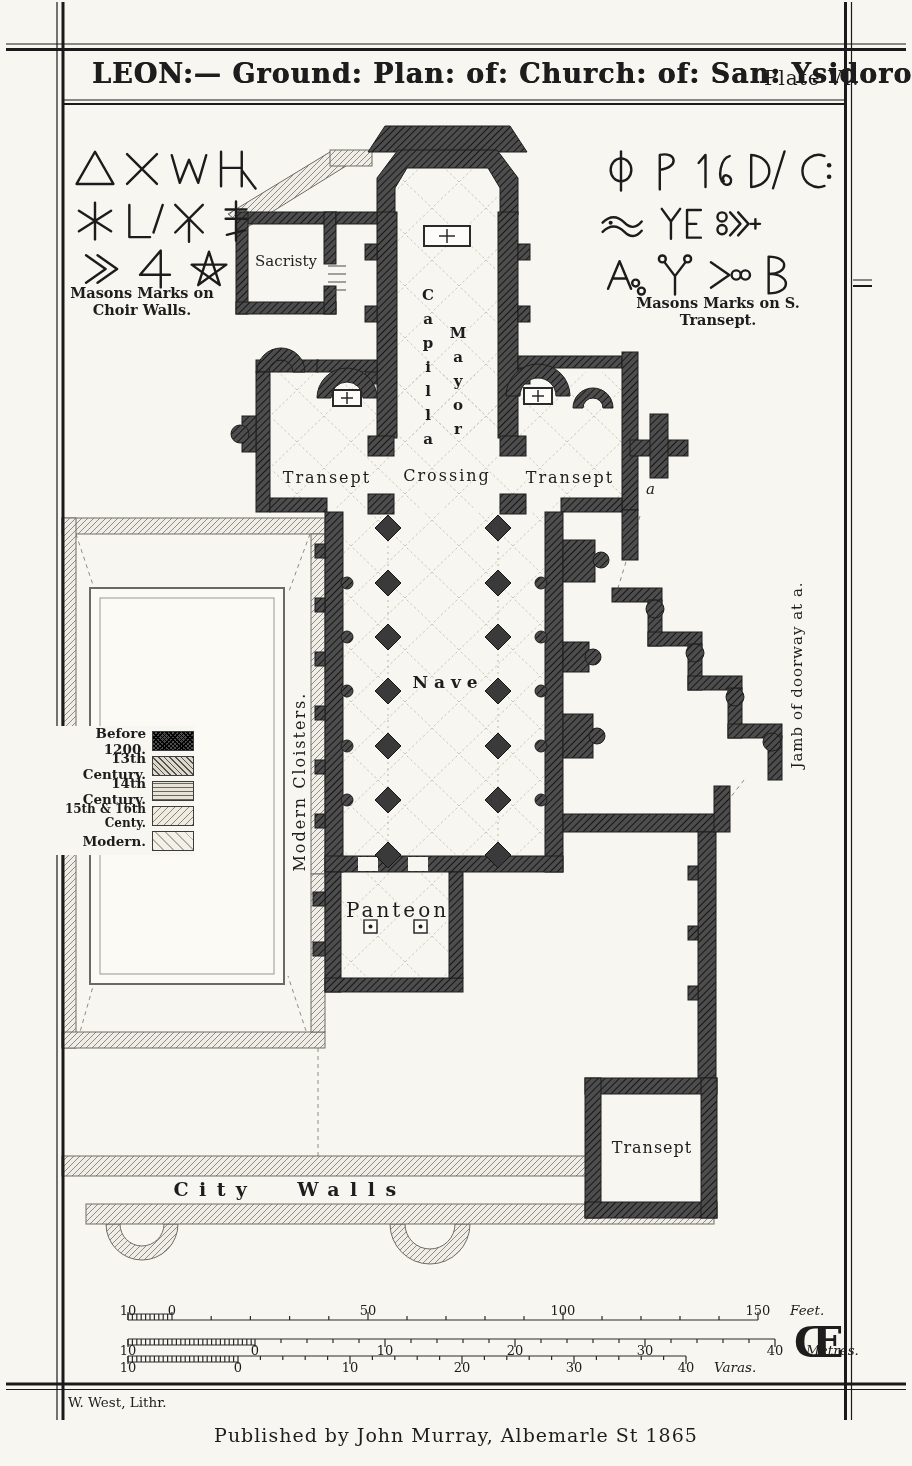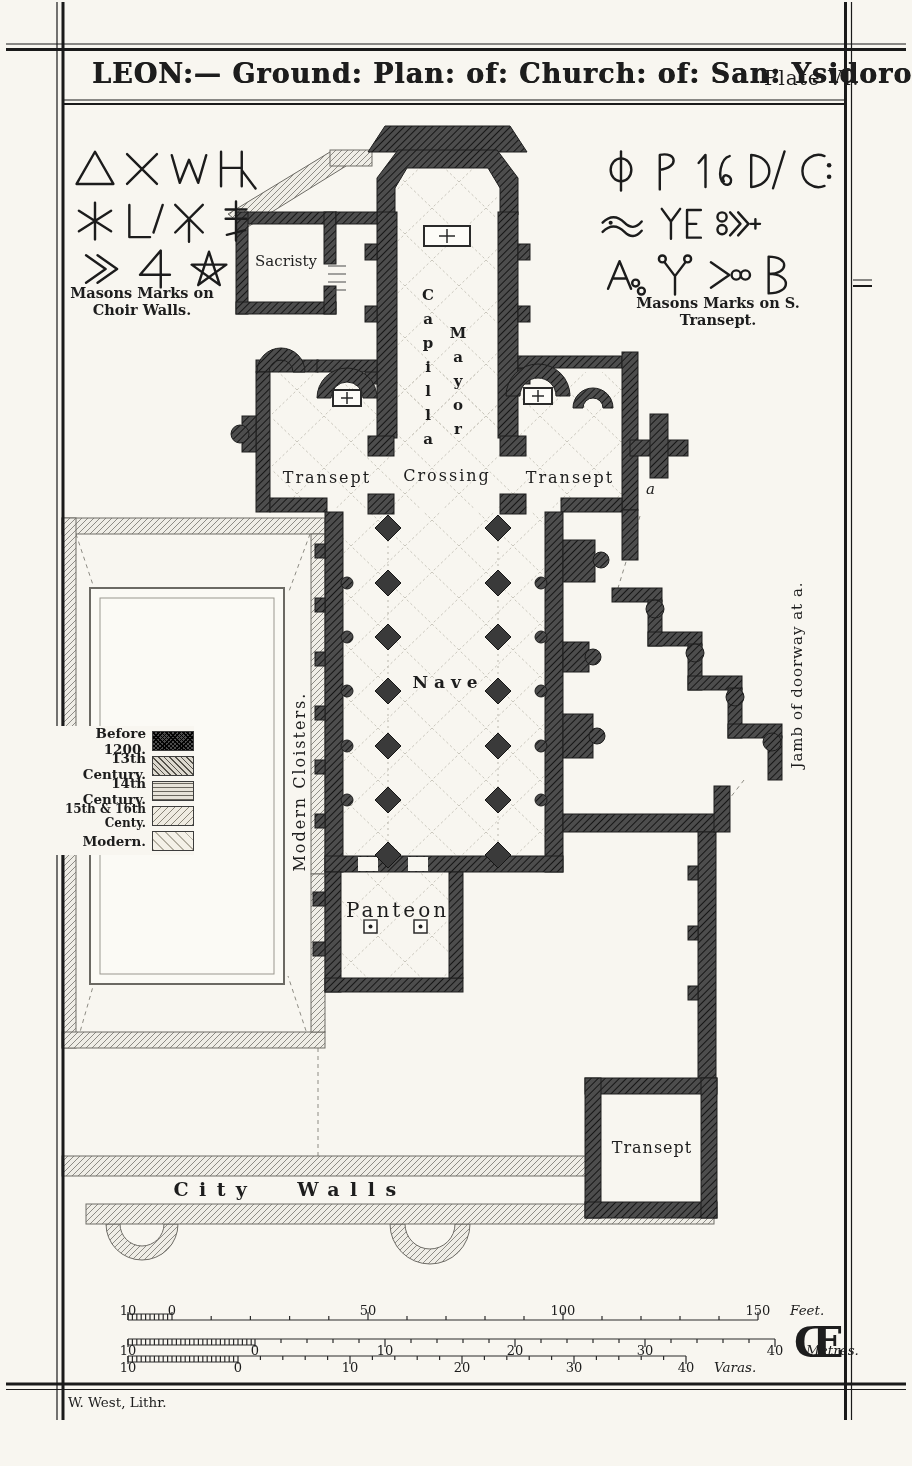--- a/index.html
+++ b/index.html
@@ -526,14 +526,15 @@
     <div class="lg-sw sw-4"></div>
   </div>
   <div class="lg-row">
     <div class="lg-label">Modern.</div>
     <div class="lg-sw sw-5"></div>
   </div>
 </div>
 
 <div class="lbl monogram" style="left:794px;top:1318px;">Œ</div>
 <div class="lbl" style="left:68px;top:1394px;font-size:13.5px;">W. West, Lithr.</div>
+<div class="lbl c" style="left:156px;top:1424px;width:600px;font-size:19px;letter-spacing:1px;">Published by John Murray, Albemarle St 1865</div>
 
 </div>
 
 </body></html>

